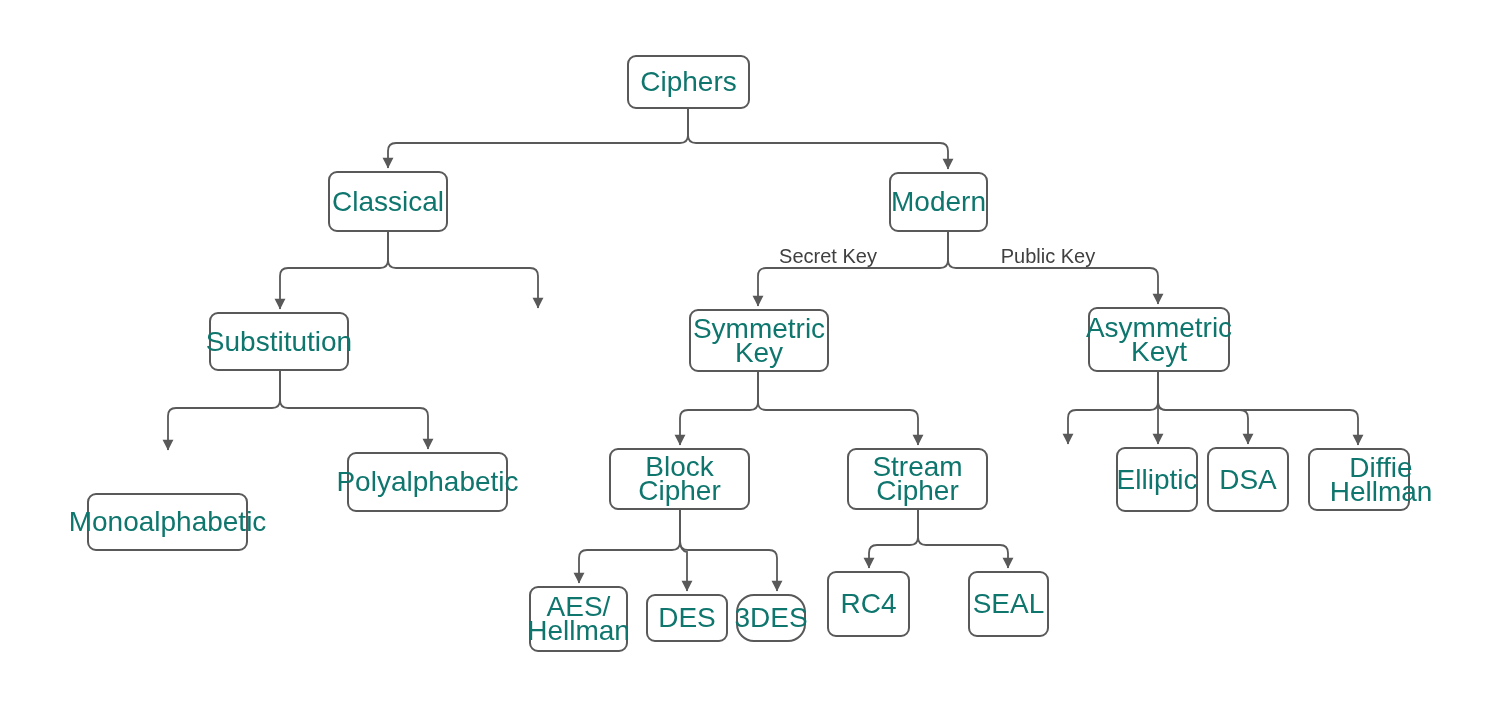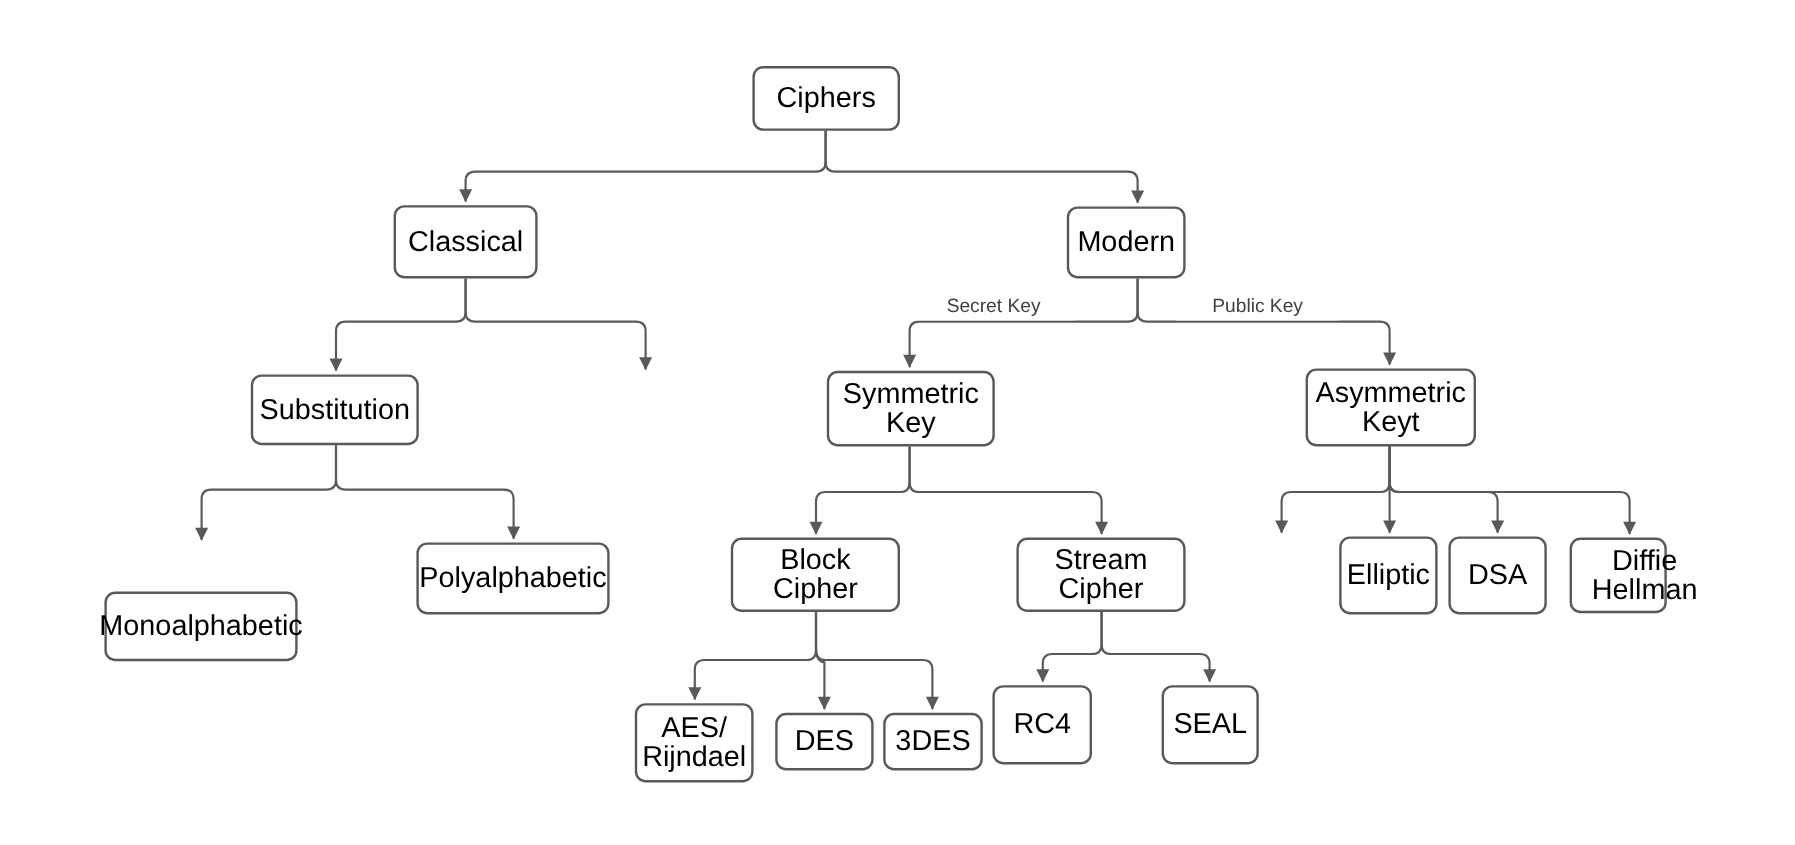--- a/index.html
+++ b/index.html
@@ -32,30 +32,30 @@
     box-sizing: border-box;
     background: #ffffff;
     border: 2.5px solid #595959;
     border-radius: 9px;
     display: flex;
     align-items: center;
     justify-content: center;
     text-align: center;
   }
   .node .label {
-    color: #000000;
-    font-size: 24px;
+    color: #0f766e;
+    font-size: 28px;
     line-height: 24px;
     white-space: pre-line;
     padding: 0 2px;
   }
   .edge-label {
     position: absolute;
     color: #404040;
-    font-size: 16px;
+    font-size: 20px;
     line-height: 22px;
     text-align: center;
     background: #ffffff;
   }
 </style>
 </head>
 <body>
 
 <div class="canvas">
 
@@ -135,35 +135,35 @@
 
 
   <div class="node" style="left:1116px; top:447px; width:82px; height:65px;">
     <span class="label">Elliptic</span>
   </div>
 
   <div class="node" style="left:1207px; top:447px; width:82px; height:65px;">
     <span class="label">DSA</span>
   </div>
 
-  <div class="node" style="left:1308px; top:448px; width:81px; height:63px;padding-left:44px;">
+  <div class="node" style="left:1308px; top:448px; width:102px; height:63px;padding-left:44px;">
     <span class="label">Diffie
 Hellman</span>
   </div>
 
   <div class="node" style="left:529px; top:586px; width:99px; height:66px;">
     <span class="label">AES/
-Rijndael</span>
+Hellman</span>
   </div>
 
   <div class="node" style="left:646px; top:594px; width:82px; height:48px;">
     <span class="label">DES</span>
   </div>
 
-  <div class="node" style="left:736px; top:594px; width:83px; height:48px;">
+  <div class="node" style="left:736px; top:594px; width:70px; height:48px;border-radius:18px;">
     <span class="label">3DES</span>
   </div>
 
   <div class="node" style="left:827px; top:571px; width:83px; height:66px;">
     <span class="label">RC4</span>
   </div>
 
   <div class="node" style="left:968px; top:571px; width:81px; height:66px;">
     <span class="label">SEAL</span>
   </div>

